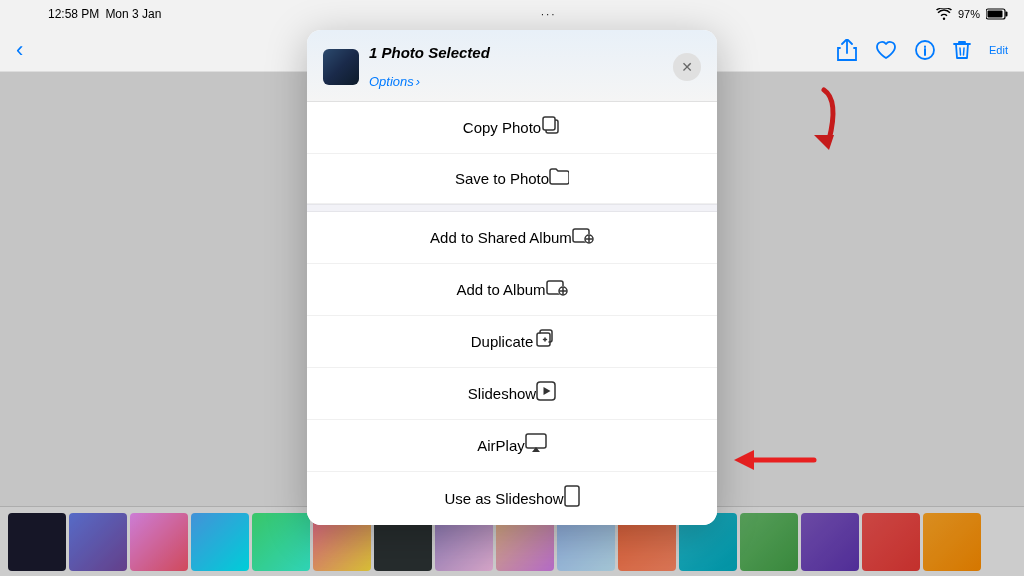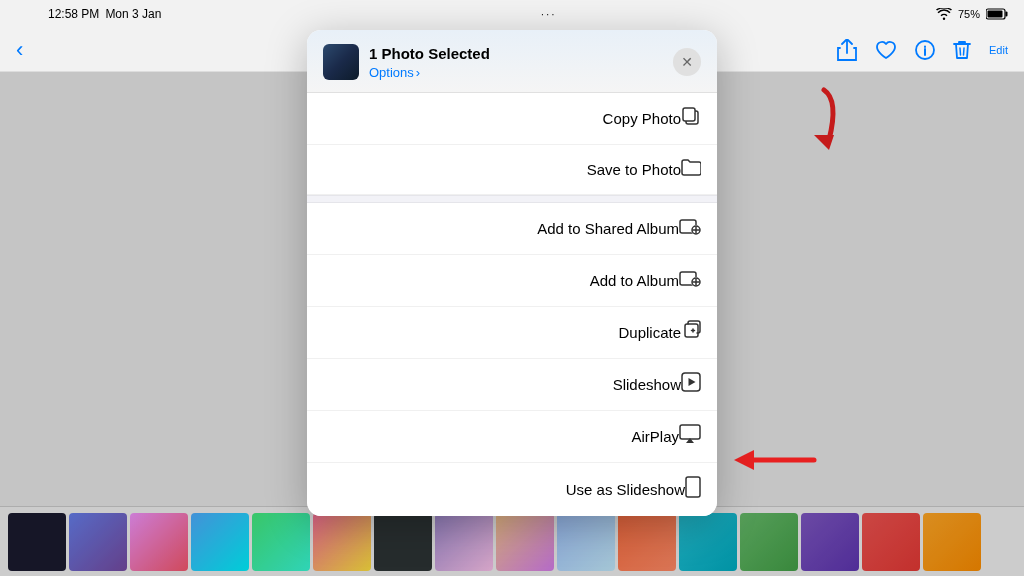--- a/index.html
+++ b/index.html
@@ -141,38 +141,39 @@
       align-items: center;
       justify-content: space-between;
       padding: 14px 16px 12px 16px;
       background: linear-gradient(180deg, #e8f0f8 0%, #f5f5f5 100%);
       border-bottom: 1px solid #e0e0e0;
     }
     .modal-header-left {
       display: flex;
       align-items: center;
       gap: 10px;
+      font-style: italic;
     }
     .modal-thumb {
       width: 36px;
       height: 36px;
       border-radius: 6px;
       background: linear-gradient(135deg, #2c4a6e 0%, #1a2a4a 50%, #0d1b2a 100%);
       flex-shrink: 0;
     }
     .modal-title {
       font-size: 15px;
       font-weight: 600;
       color: #000;
       line-height: 1.2;
     }
     .modal-subtitle {
       font-size: 13px;
       color: #007aff;
-      margin-top: 2px;
+      margin-top: 12px;
       display: flex;
       align-items: center;
       gap: 2px;
     }
     .modal-close {
       width: 28px;
       height: 28px;
       border-radius: 50%;
       background: #e0e0e0;
       display: flex;
@@ -187,21 +188,21 @@
 
     
     .modal-body {
       background: #fff;
       max-height: 460px;
       overflow-y: auto;
     }
     .modal-item {
       display: flex;
       align-items: center;
-      justify-content: flex-end;
+      justify-content: center;
       padding: 13px 16px;
       border-bottom: 1px solid #f0f0f0;
       cursor: pointer;
     }
     .modal-item:last-child {
       border-bottom: none;
     }
     .modal-item-label {
       font-size: 15px;
       color: #000;
@@ -253,21 +254,21 @@
     <span style="letter-spacing:2px;font-size:10px;">···</span>
   </div>
   <div class="status-bar-right">
 
     <svg width="16" height="12" viewBox="0 0 16 12">
       <path d="M8 9.5a1.2 1.2 0 1 1 0 2.4 1.2 1.2 0 0 1 0-2.4z" fill="#000"></path>
       <path d="M4.5 7.2a4.9 4.9 0 0 1 7 0l-1.1 1.1a3.3 3.3 0 0 0-4.8 0L4.5 7.2z" fill="#000"></path>
       <path d="M1.5 4.2a8.5 8.5 0 0 1 13 0l-1.1 1.1a6.9 6.9 0 0 0-10.8 0L1.5 4.2z" fill="#000"></path>
       <path d="M0 1.5C2.7-.5 5.2-0.5 8 0.5 10.8-.5 13.3-.5 16 1.5l-1.1 1.1C12.6.8 10.4.2 8 1.2 5.6.2 3.4.8 1.1 2.6L0 1.5z" fill="#000"></path>
     </svg>
-    <span>75%</span>
+    <span>97%</span>
 
     <svg width="22" height="12" viewBox="0 0 22 12">
       <rect x="0" y="1" width="19" height="10" rx="2" ry="2" fill="none" stroke="#000" stroke-width="1.2"></rect>
       <rect x="19.5" y="3.5" width="2" height="5" rx="1" fill="#000"></rect>
       <rect x="1.5" y="2.5" width="15" height="7" rx="1" fill="#000"></rect>
     </svg>
   </div>
 </div>
 
 <div class="nav-bar">

